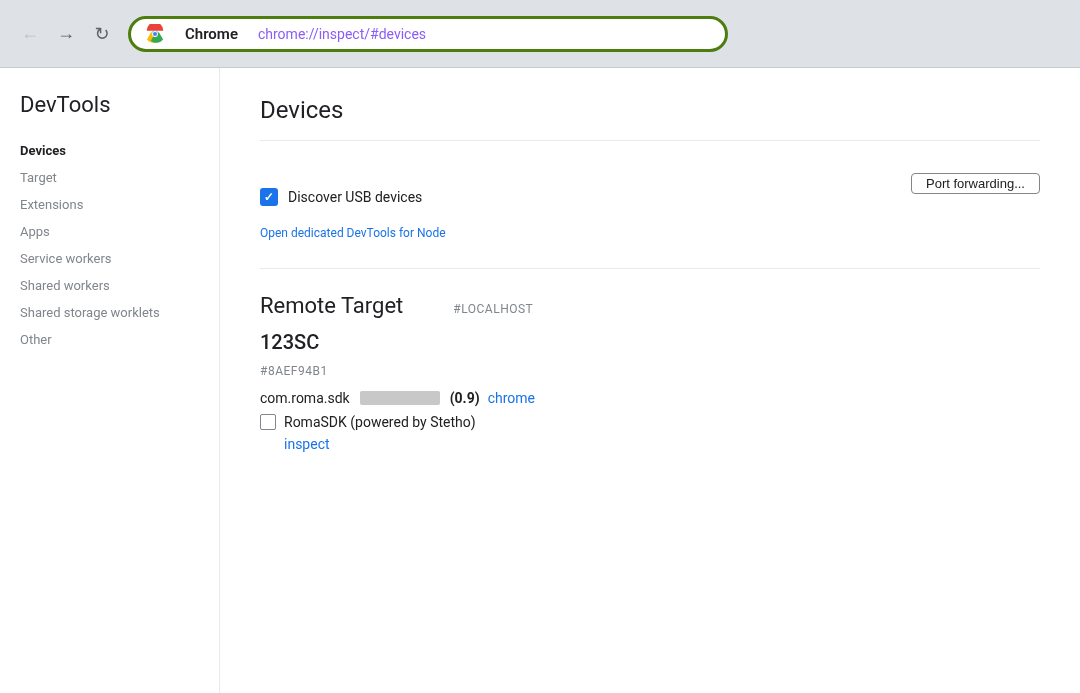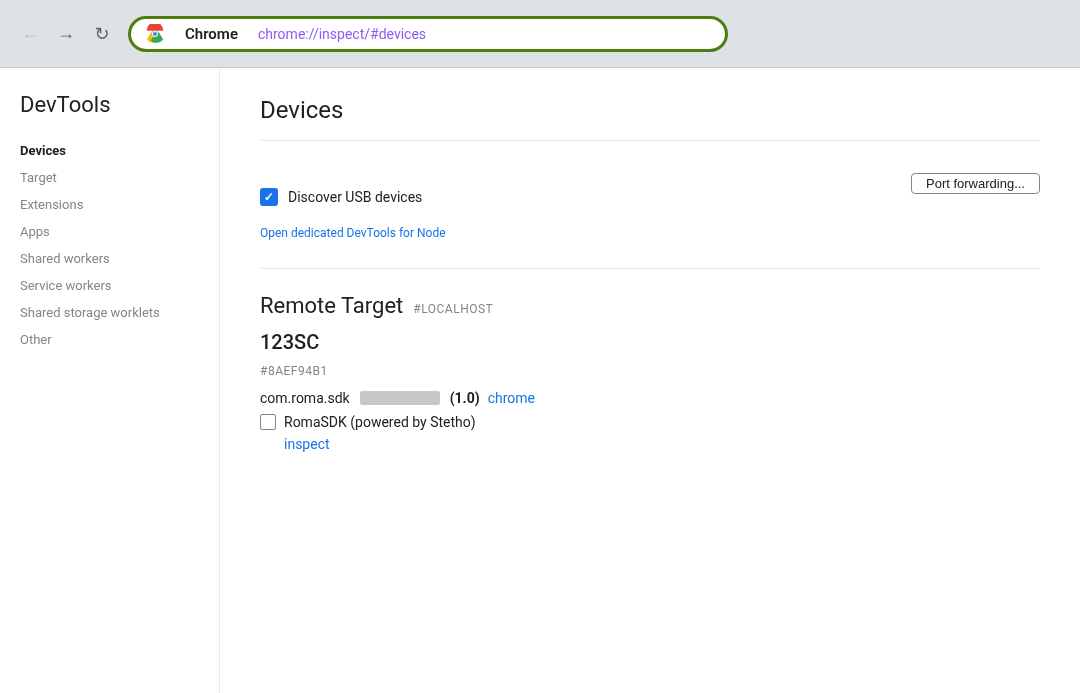--- a/index.html
+++ b/index.html
@@ -201,20 +201,21 @@
     .remote-target-title {
       font-size: 22px;
       font-weight: 400;
       color: #202124;
     }
 
     .remote-target-sub {
       font-size: 12px;
       color: #80868b;
       letter-spacing: 0.5px;
+      margin-left: 40px;
     }
 
     .device-name-row {
       display: flex;
       align-items: baseline;
       gap: 10px;
       margin-bottom: 12px;
       flex-direction: column;
     }
 
@@ -332,24 +333,24 @@
       <li>
         <a>Target</a>
       </li>
       <li>
         <a>Extensions</a>
       </li>
       <li>
         <a>Apps</a>
       </li>
       <li>
+        <a>Service workers</a>
+      </li>
+      <li>
         <a>Shared workers</a>
-      </li>
-      <li>
-        <a>Service workers</a>
       </li>
       <li>
         <a>Shared storage worklets</a>
       </li>
       <li>
         <a>Other</a>
       </li>
     </ul>
   </nav>
 
@@ -380,21 +381,21 @@
       </div>
 
       <div class="device-name-row">
         <span class="device-name">123SC</span>
         <span class="device-id">#8AEF94B1</span>
       </div>
 
       <div class="app-row">
         <span class="app-name">com.roma.sdk</span>
         <span class="app-name-blurred"></span>
-        <span class="app-version">(1.0)</span>
+        <span class="app-version">(0.9)</span>
         <a class="trace-link">chrome</a>
       </div>
 
       <div class="webview-row">
         <div class="checkbox-unchecked"></div>
         <span class="webview-name">RomaSDK (powered by Stetho)</span>
       </div>
       <a class="inspect-link">inspect</a>
     </div>
 

